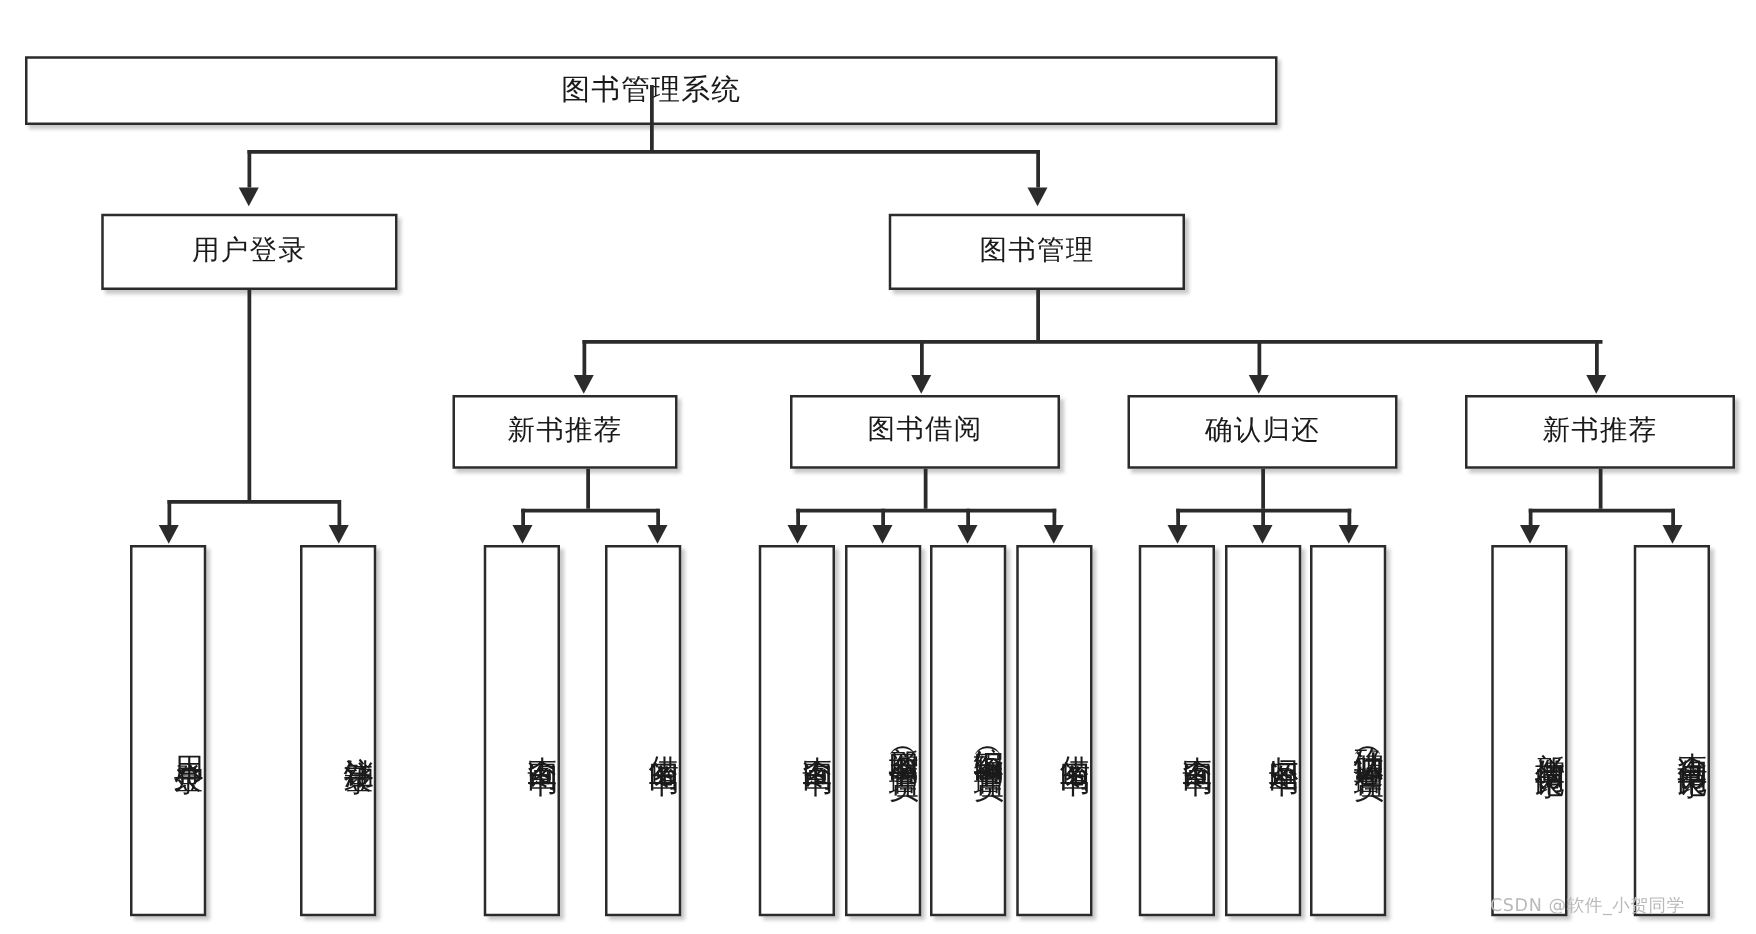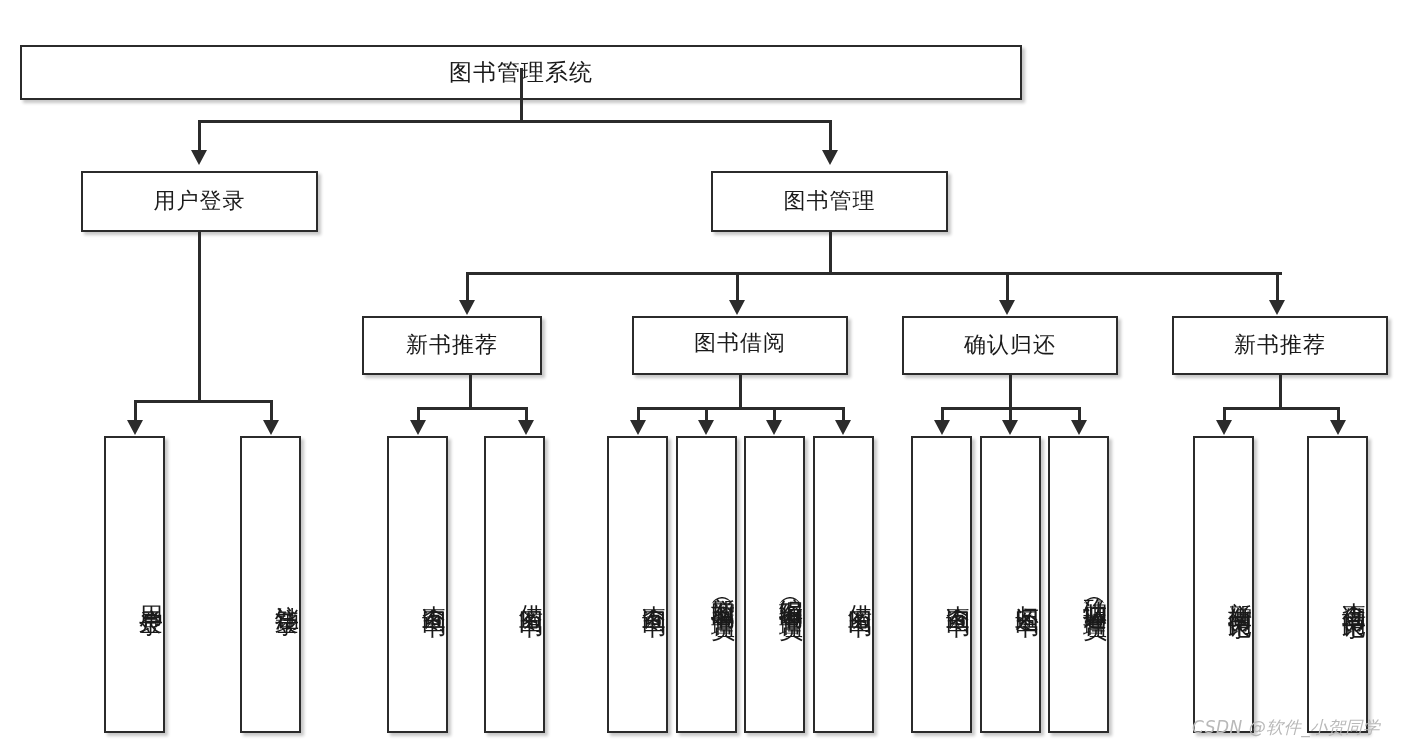--- a/index.html
+++ b/index.html
@@ -63,25 +63,24 @@
     width: 0;
     height: 0;
     border-left: 8px solid transparent;
     border-right: 8px solid transparent;
     border-top: 15px solid #2b2b2b;
   }
   
   #watermark {
     position: absolute;
     color: #b9b9b9;
-    font-size: 17px;
+    font-size: 14px;
     letter-spacing: 0.5px;
     white-space: nowrap;
     user-select: none;
-    font-style: italic;
   }
 </style>
 </head>
 <body>
 
 <div id="canvas">
 
   <div class="node root horiz" style="left:20px; top:13px; width:1002px; height:55px;margin-top:32px;">
     <span>图书管理系统</span>
   </div>

